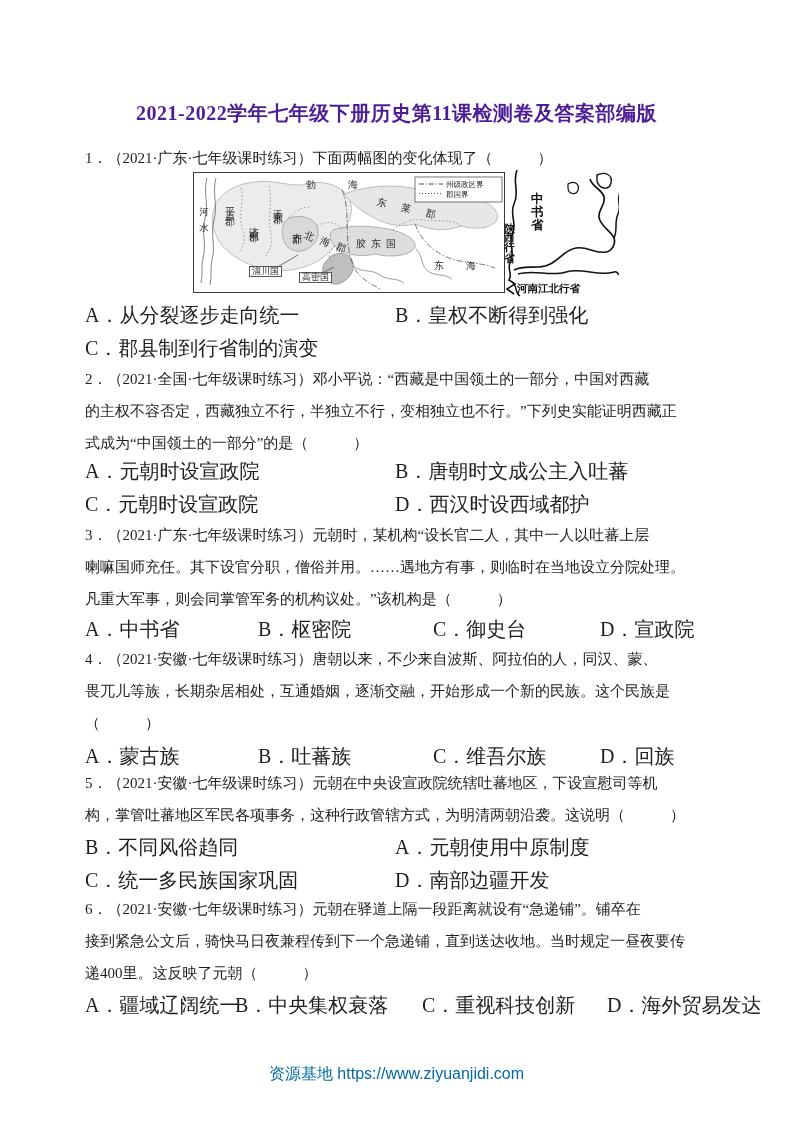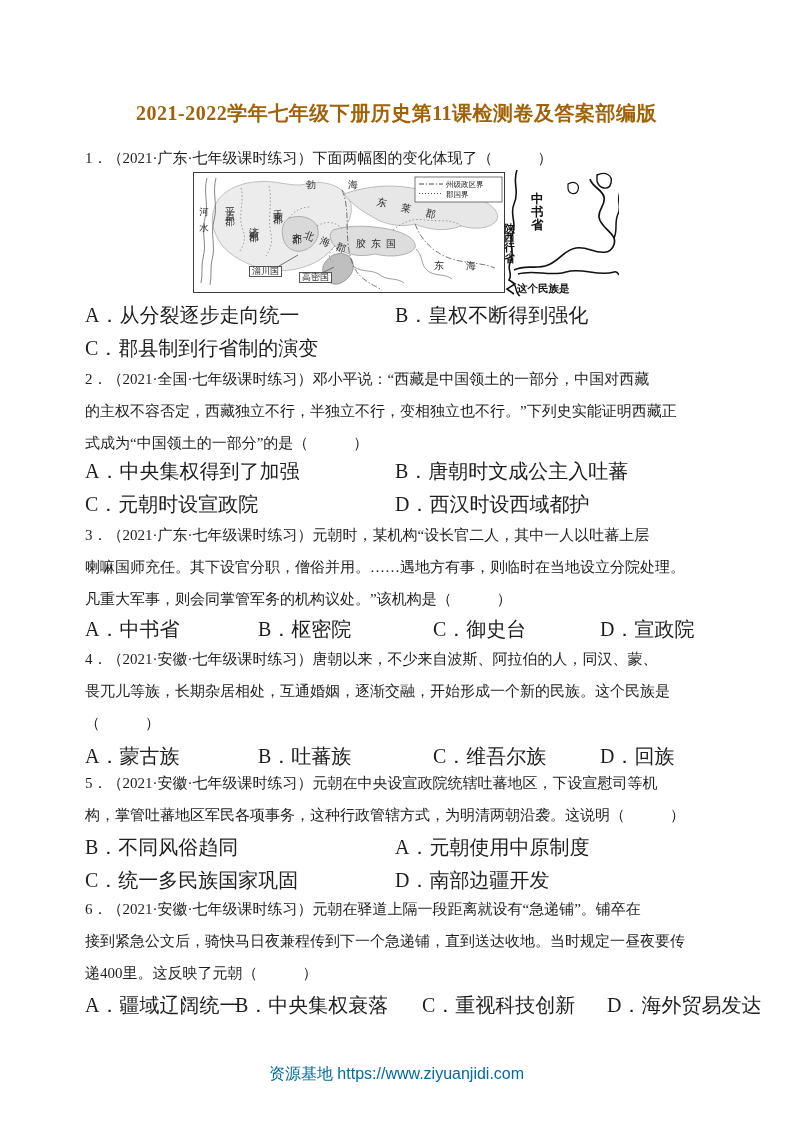--- a/index.html
+++ b/index.html
@@ -4,21 +4,21 @@
 <style>
   html,body{margin:0;padding:0;}
   body{
     width:793px;height:1122px;position:relative;background:#ffffff;
     font-family:"Liberation Serif","DejaVu Serif",serif;color:#1e1e1e;
     overflow:hidden;
   }
   .abs{position:absolute;}
   .title{
     top:100px;left:0;width:793px;text-align:center;
-    font-size:20px;font-weight:bold;color:#a16207;letter-spacing:0.5px;
+    font-size:20px;font-weight:bold;color:#4c1d95;letter-spacing:0.5px;
   }
   .stem{
     left:85px;width:645px;font-size:15px;line-height:32px;
     white-space:pre-wrap;text-align:left;
   }
   .opts{left:85px;width:645px;display:grid;font-size:20px;line-height:33px;}
   .two{grid-template-columns:310px 1fr;}
   .four-a{grid-template-columns:173px 175px 167px 1fr;}
   .four-b{grid-template-columns:150px 187px 185px 1fr;}
   .opt{white-space:nowrap;}
@@ -108,35 +108,35 @@
       <path d="M15,0 C10,12 18,22 12,34 C7,45 16,54 10,65 C6,75 14,83 8,93 C5,100 11,104 7,110 L13,114 L5,119 L12,124" fill="none" stroke="#111" stroke-width="1.6"></path>
       <path d="M12,100 C24,94 34,100 46,95 C58,90 62,80 74,78 C86,76 92,84 104,82 C110,81 114,74 112,68 C108,60 98,56 97,47 C96,39 104,35 102,27 C100,19 90,17 88,9" fill="none" stroke="#111" stroke-width="1.7"></path>
       <path d="M112,68 C116,60 112,52 116,44 C120,36 114,30 118,22" fill="none" stroke="#111" stroke-width="1.5"></path>
       <path d="M95,5 C103,1 111,5 109,13 C107,21 97,19 95,11Z" fill="none" stroke="#111" stroke-width="1.4"></path>
       <path d="M66,14 C72,10 78,14 76,20 C74,26 66,24 66,18Z" fill="none" stroke="#111" stroke-width="1.2"></path>
       <path d="M16,104 C32,99 48,107 64,102 C80,97 96,107 112,102 C114,101 116,103 117,105" fill="none" stroke="#111" stroke-width="1.6"></path>
       <path d="M10,112 C16,116 12,122 18,126" fill="none" stroke="#111" stroke-width="1.4"></path>
     </svg>
     <span class="ml v rb" style="left:28px;top:12px;letter-spacing:13px;font-size:12.5px">中书省</span>
     <span class="ml v rb" style="left:2px;top:44px;letter-spacing:10px;font-size:10.5px">陕西行省</span>
-    <span class="ml rb" style="left:15px;top:113px;font-size:10.5px">这个民族是</span>
+    <span class="ml rb" style="left:15px;top:113px;font-size:10.5px">河南江北行省</span>
   </div>
 </div>
 
 <div class="abs opts two" style="top:299px">
   <span class="opt">A．从分裂逐步走向统一</span>
   <span class="opt">B．皇权不断得到强化</span>
   <span class="opt">C．郡县制到行省制的演变</span>
 </div>
 
 <div class="abs stem" style="top:363px">2．（2021·全国·七年级课时练习）邓小平说：“西藏是中国领土的一部分，中国对西藏
 的主权不容否定，西藏独立不行，半独立不行，变相独立也不行。”下列史实能证明西藏正
 式成为“中国领土的一部分”的是（　　　）</div>
 <div class="abs opts two" style="top:455px">
-  <span class="opt">A．中央集权得到了加强</span>
+  <span class="opt">A．元朝时设宣政院</span>
   <span class="opt">B．唐朝时文成公主入吐蕃</span>
   <span class="opt">C．元朝时设宣政院</span>
   <span class="opt">D．西汉时设西域都护</span>
 </div>
 
 <div class="abs stem" style="top:519px">3．（2021·广东·七年级课时练习）元朝时，某机构“设长官二人，其中一人以吐蕃上层
 喇嘛国师充任。其下设官分职，僧俗并用。……遇地方有事，则临时在当地设立分院处理。
 凡重大军事，则会同掌管军务的机构议处。”该机构是（　　　）</div>
 <div class="abs opts four-a" style="top:613px">
   <span class="opt">A．中书省</span>

